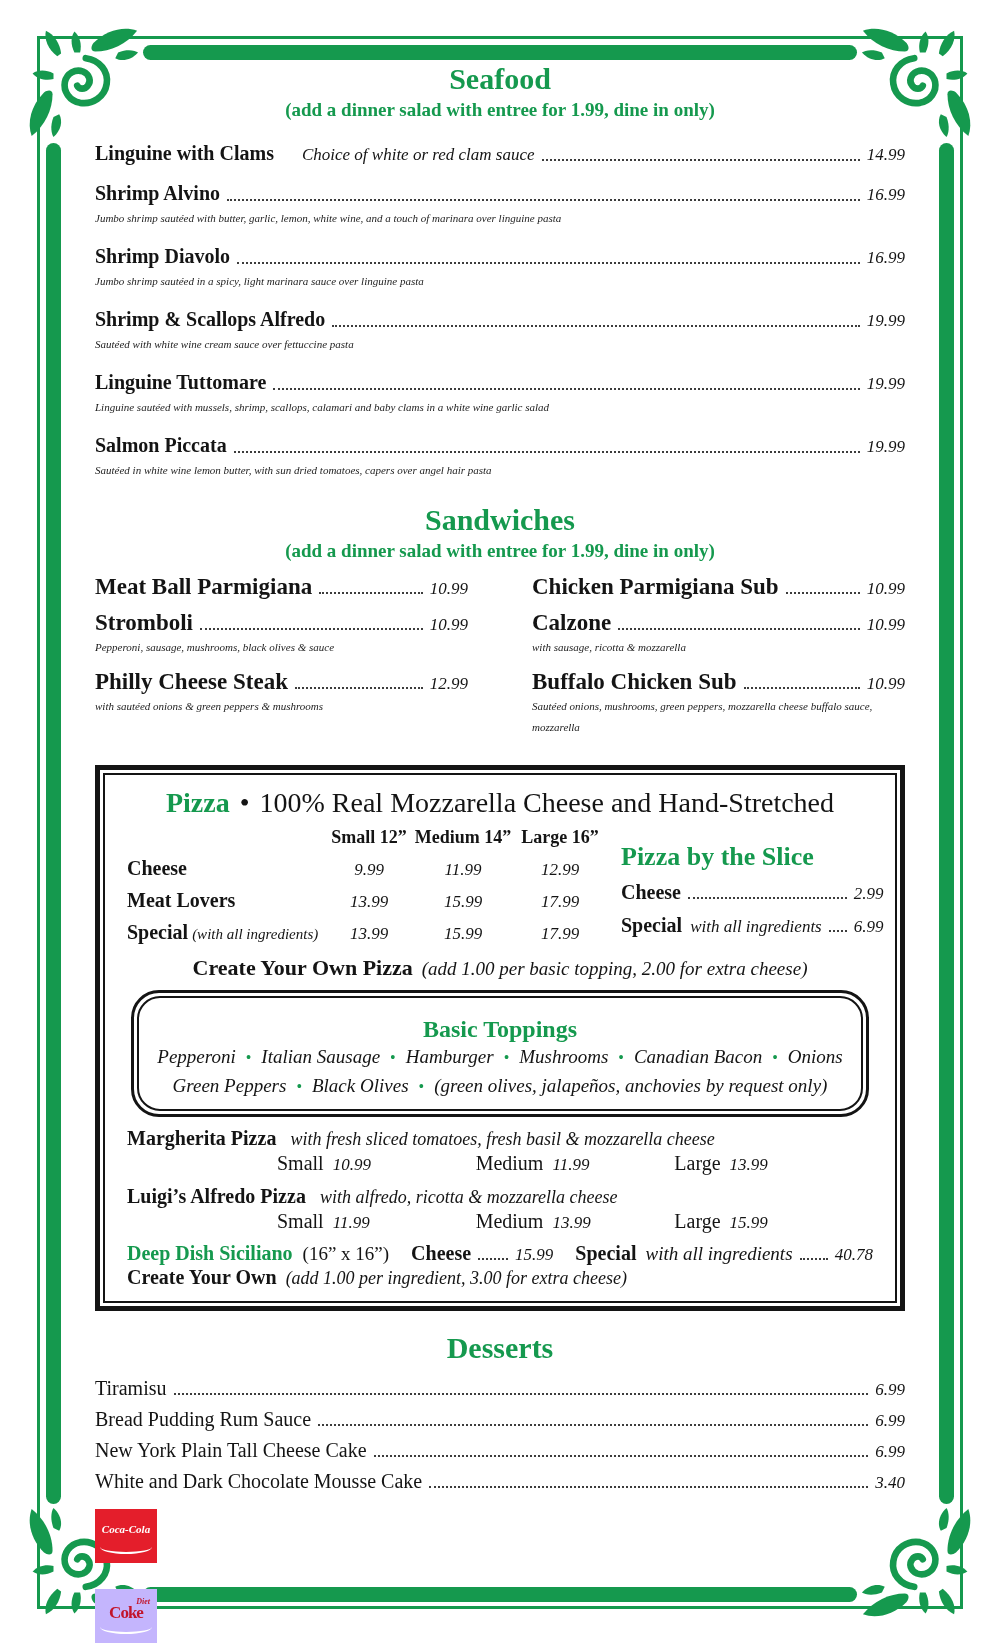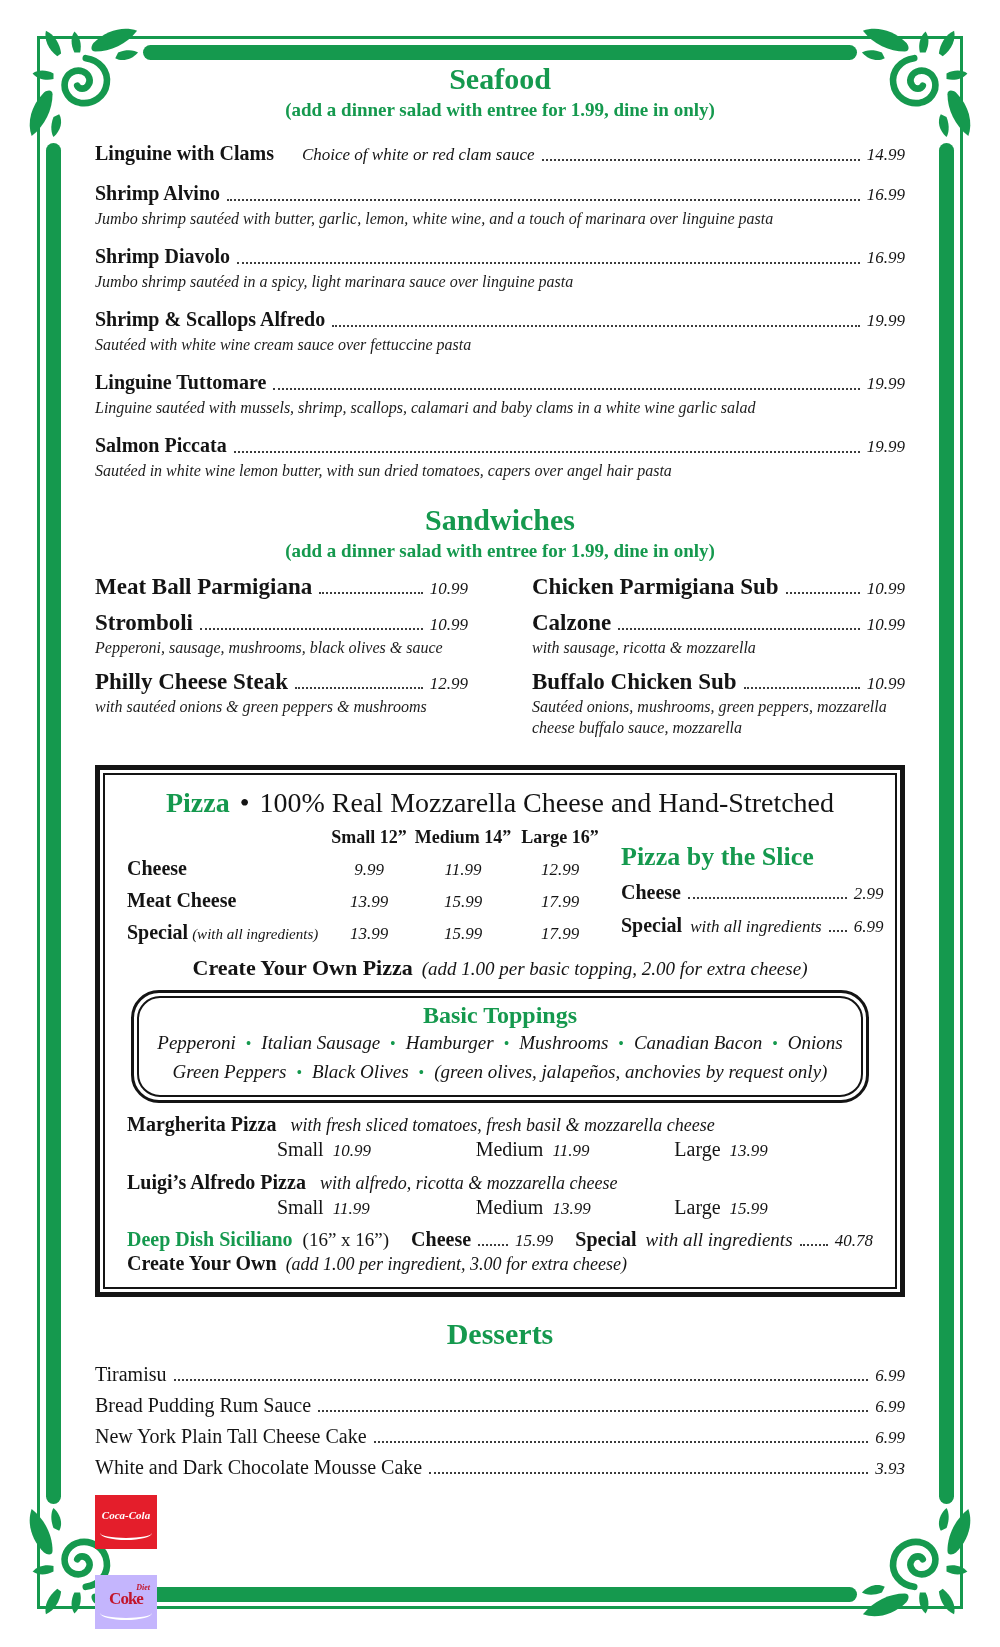--- a/index.html
+++ b/index.html
@@ -27,21 +27,21 @@
   .section-note{font-size:19px;line-height:23px;font-weight:bold;color:var(--green);text-align:center;margin-top:2px;}
   .dots{flex:1 1 auto;border-bottom:2px dotted #3c3c3c;margin:0 7px 5px;min-width:18px;align-self:flex-end;}
   .dots-fixed{flex:0 0 auto;border-bottom:2px dotted #3c3c3c;margin:0 7px 5px;align-self:flex-end;}
   
   .mi{margin-top:15px;}
   .mi-line{display:flex;align-items:baseline;}
   .mi-name{font-weight:bold;font-size:20px;line-height:25px;white-space:nowrap;}
   .mi-inline{font-style:italic;font-size:17px;margin-left:28px;white-space:nowrap;}
   .mi-inline:empty{display:none;}
   .mi-price{font-style:italic;font-size:17px;text-align:right;}
-  .mi-desc{font-style:italic;font-size:16px;line-height:21px;margin-top:2px;color:#1c1c1c;}
+  .mi-desc{font-style:italic;font-size:11px;line-height:21px;margin-top:2px;color:#1c1c1c;}
   .mi-desc:empty{display:none;}
   
   .sw-grid{display:grid;grid-template-columns:1fr 1fr;column-gap:64px;margin-top:12px;}
   .sw-item{margin-bottom:11px;}
   .sw-item .mi-name{font-size:23px;}
   
   .pizza-box{border:5px solid var(--ink);padding:3px;margin-top:16px;}
   .pizza-inner{border:2px solid var(--ink);padding:12px 22px 12px;}
   .pz-title{text-align:center;font-size:28px;line-height:32px;}
   .pz-brand{color:var(--green);font-weight:bold;}
@@ -58,21 +58,21 @@
   .pz-price{font-style:italic;font-size:17px;text-align:center;}
   .pz-slice{flex:1 1 auto;padding-left:14px;}
   .pz-slice-title{color:var(--green);font-weight:bold;font-size:26px;line-height:28px;margin-top:16px;white-space:nowrap;}
   .pz-slice-item{display:flex;align-items:baseline;margin-top:10px;}
   .pz-slice-item .sq{font-style:italic;font-size:17px;margin-left:8px;white-space:nowrap;}
   .pz-slice-item .sq:empty{display:none;}
   .create-line{text-align:center;margin-top:11px;}
   .create-label{font-weight:bold;font-size:22px;}
   .create-note{font-style:italic;font-size:19px;margin-left:9px;}
   .top-box{border:3px solid var(--ink);border-radius:28px;padding:3px;margin:9px 4px 0;}
-  .top-inner{border:2px solid var(--ink);border-radius:23px;text-align:center;padding:3px 12px 8px;}
+  .top-inner{border:2px solid var(--ink);border-radius:23px;text-align:center;padding:17px 12px 8px;}
   .top-title{color:var(--green);font-size:24px;line-height:28px;font-weight:bold;}
   .top-line{font-style:italic;font-size:19px;line-height:28px;}
   .tbullet{color:var(--green);font-style:normal;margin:0 10px;font-size:16px;}
   .spec{margin-top:9px;}
   .spec-head .mi-name{font-size:20px;}
   .spec-desc{font-style:italic;font-size:18px;margin-left:14px;}
   .spec-sizes{display:grid;grid-template-columns:1fr 1fr 1fr;padding-left:150px;margin-top:1px;}
   .size-label{font-size:20px;}
   .size-price{font-style:italic;font-size:17px;margin-left:9px;}
   .dd-line{display:flex;align-items:baseline;margin-top:9px;}
@@ -288,21 +288,21 @@
             <span>Medium 14”</span>
             <span>Large 16”</span>
           </div>
           <div class="pz-row">
             <span><span class="pz-name">Cheese</span> </span>
             <span class="pz-price">9.99</span>
             <span class="pz-price">11.99</span>
             <span class="pz-price">12.99</span>
           </div>
           <div class="pz-row">
-            <span><span class="pz-name">Meat Cheese</span> </span>
+            <span><span class="pz-name">Meat Lovers</span> </span>
             <span class="pz-price">13.99</span>
             <span class="pz-price">15.99</span>
             <span class="pz-price">17.99</span>
           </div>
           <div class="pz-row">
             <span style="white-space:nowrap;"><span class="pz-name">Special</span> <span class="pz-qual">(with all ingredients)</span></span>
             <span class="pz-price">13.99</span>
             <span class="pz-price">15.99</span>
             <span class="pz-price">17.99</span>
           </div>
@@ -390,21 +390,21 @@
         <span class="ds-price">6.99</span>
       </div>
       <div class="ds-row">
         <span class="ds-name">New York Plain Tall Cheese Cake</span>
         <span class="dots"></span>
         <span class="ds-price">6.99</span>
       </div>
       <div class="ds-row">
         <span class="ds-name">White and Dark Chocolate Mousse Cake</span>
         <span class="dots"></span>
-        <span class="ds-price">3.93</span>
+        <span class="ds-price">3.40</span>
       </div>
     </div>
   </section>
 
   <section>
     <div class="logos">
       <div class="logo lg-cocacola">
         <span class="scr">Coca-Cola</span>
         <span class="swoosh"></span>
       </div>

